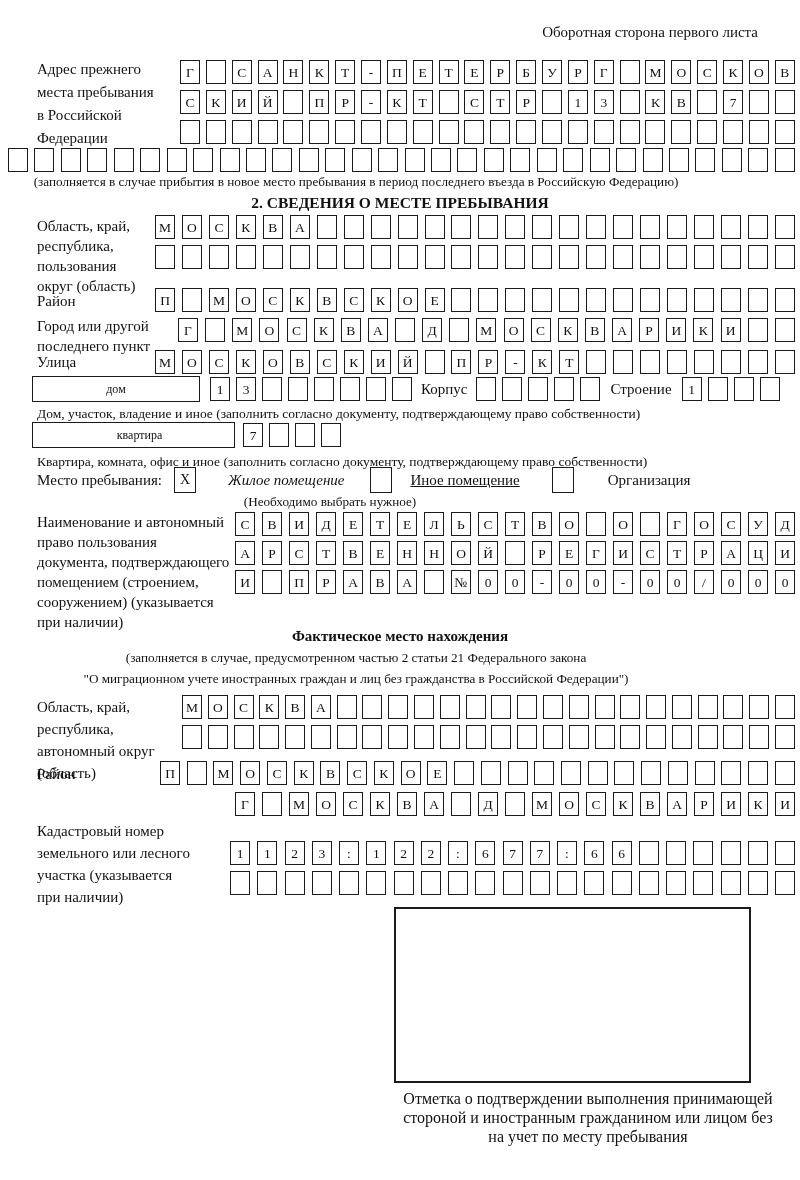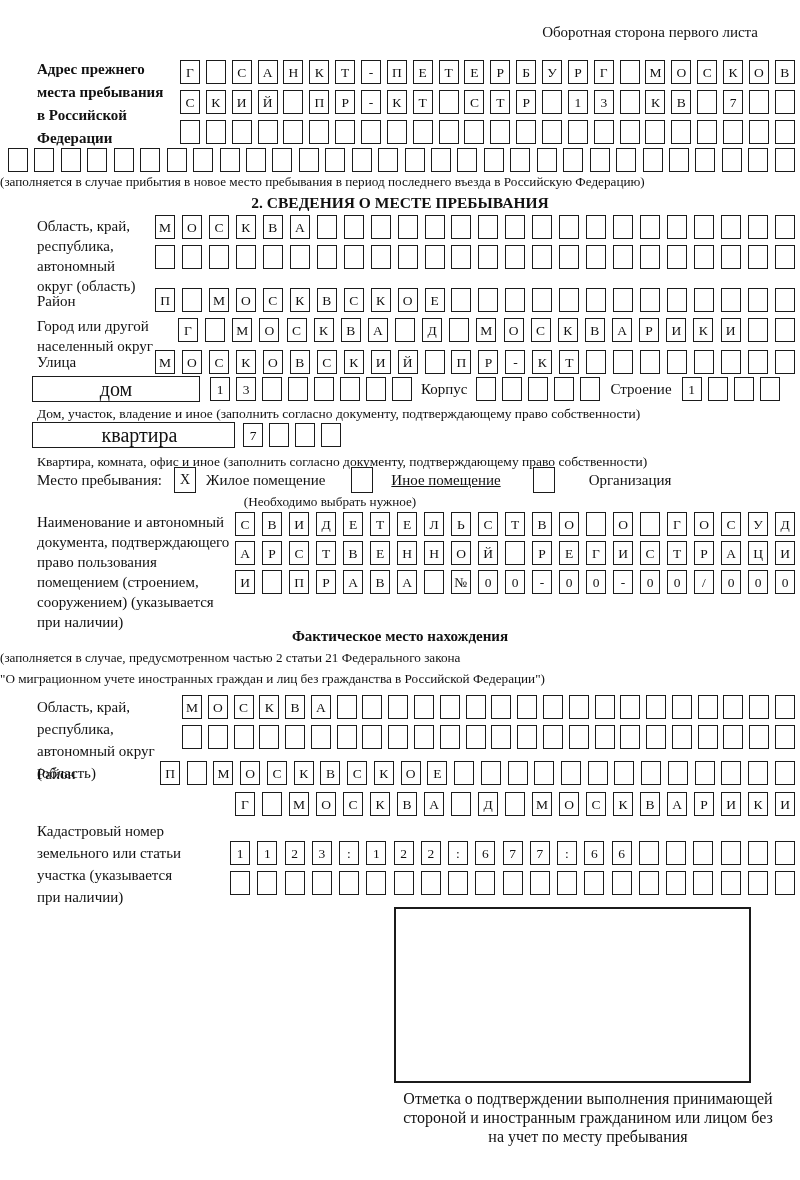--- a/index.html
+++ b/index.html
@@ -1,29 +1,29 @@
 <!DOCTYPE html>
 <html><head>
 <meta charset="utf-8">
 <style>
   html,body{margin:0;padding:0;background:#fff;}
   .page{position:relative;width:800px;height:1180px;background:#fff;
         font-family:"Liberation Serif","DejaVu Serif",serif;color:#111;overflow:hidden;}
   .title-right{position:absolute;top:24px;right:42px;font-size:15px;}
   .lbl{position:absolute;font-size:15px;line-height:20px;white-space:nowrap;}
-  .lbl.lh23{line-height:23px;font-weight:bold;}
+  .lbl.lh23{line-height:23px;}
   .lbl.lh22{line-height:22px;}
   .row{position:absolute;display:flex;justify-content:space-between;}
   .cell{box-sizing:border-box;flex:0 0 20px;width:20px;height:24px;border:1.6px solid #1b1b1b;
         display:flex;align-items:center;justify-content:center;
         font-size:13.5px;padding-top:1px;background:#fff;}
-  .note{position:absolute;left:0;width:712px;font-size:13.2px;}
+  .note{position:absolute;left:0;width:712px;text-align:center;font-size:13.2px;}
   .hdr{position:absolute;left:0;width:800px;text-align:center;font-weight:bold;font-size:15.5px;}
   .widebox{box-sizing:border-box;border:1.8px solid #1b1b1b;height:26px;display:flex;
-           align-items:center;justify-content:center;font-size:20px;background:#fff;}
+           align-items:center;justify-content:center;font-size:12px;background:#fff;}
   .flexline{position:absolute;display:flex;align-items:center;}
   .inlinelbl{font-size:15px;white-space:nowrap;}
   .cb{box-sizing:border-box;width:22px;height:26px;border:1.6px solid #1b1b1b;display:flex;
       align-items:center;justify-content:center;font-size:14px;background:#fff;}
   .smallnote{position:absolute;font-size:13.2px;text-align:center;}
   .stamp{position:absolute;left:394px;top:907px;width:357px;height:176px;
          border:2px solid #1b1b1b;box-sizing:border-box;background:#fff;}
   .caption{position:absolute;left:368px;top:1089px;width:440px;text-align:center;
            font-size:16px;line-height:19px;}
 </style>
@@ -150,21 +150,21 @@
       <div class="cell"></div>
       <div class="cell"></div>
     </div>
   <div class="note" style="top:174px;">(заполняется в случае прибытия в новое место пребывания в период последнего въезда в Российскую Федерацию)</div>
 
   <div class="hdr" style="top:194px;">2. СВЕДЕНИЯ О МЕСТЕ ПРЕБЫВАНИЯ</div>
 
   <div class="lbl" style="left:37px;top:216px;">
       <div>Область, край,</div>
       <div>республика,</div>
-      <div>автономный</div>
+      <div>пользования</div>
       <div>округ (область)</div>
     </div>
   <div class="row" style="left:155px;top:215px;width:640px;">
       <div class="cell">М</div>
       <div class="cell">О</div>
       <div class="cell">С</div>
       <div class="cell">К</div>
       <div class="cell">В</div>
       <div class="cell">А</div>
       <div class="cell"></div>
@@ -236,21 +236,21 @@
       <div class="cell"></div>
       <div class="cell"></div>
       <div class="cell"></div>
       <div class="cell"></div>
       <div class="cell"></div>
       <div class="cell"></div>
     </div>
 
   <div class="lbl" style="left:37px;top:316px;">
       <div>Город или другой</div>
-      <div>населенный округ</div>
+      <div>последнего пункт</div>
     </div>
   <div class="row" style="left:178px;top:318px;width:617px;">
       <div class="cell">Г</div>
       <div class="cell"></div>
       <div class="cell">М</div>
       <div class="cell">О</div>
       <div class="cell">С</div>
       <div class="cell">К</div>
       <div class="cell">В</div>
       <div class="cell">А</div>
@@ -336,32 +336,32 @@
         <div class="cell"></div>
         <div class="cell"></div>
         <div class="cell"></div>
       </div>
   </div>
   <div class="lbl" style="left:37px;top:452px;font-size:13.5px;">Квартира, комната, офис и иное (заполнить согласно документу, подтверждающему право собственности)</div>
 
   <div class="flexline" style="left:37px;top:467px;">
     <div class="inlinelbl">Место пребывания:</div>
     <div class="cb" style="margin-left:12px;">X</div>
-    <div class="inlinelbl" style="margin-left:10px;">Жилое помещение</div>
+    <div class="inlinelbl" style="margin-left:32px;font-style:italic;">Жилое помещение</div>
     <div class="cb" style="margin-left:26px;"></div>
     <div class="inlinelbl" style="margin-left:18px;text-decoration:underline;">Иное помещение</div>
     <div class="cb" style="margin-left:32px;"></div>
     <div class="inlinelbl" style="margin-left:34px;">Организация</div>
   </div>
   <div class="smallnote" style="left:180px;top:494px;width:300px;">(Необходимо выбрать нужное)</div>
 
   <div class="lbl" style="left:37px;top:512px;line-height:20px;">
       <div>Наименование и автономный</div>
+      <div>право пользования</div>
       <div>документа, подтверждающего</div>
-      <div>право пользования</div>
       <div>помещением (строением,</div>
       <div>сооружением) (указывается</div>
       <div>при наличии)</div>
     </div>
   <div class="row" style="left:235px;top:512px;width:560px;">
       <div class="cell">С</div>
       <div class="cell">В</div>
       <div class="cell">И</div>
       <div class="cell">Д</div>
       <div class="cell">Е</div>
@@ -539,21 +539,21 @@
       <div class="cell">В</div>
       <div class="cell">А</div>
       <div class="cell">Р</div>
       <div class="cell">И</div>
       <div class="cell">К</div>
       <div class="cell">И</div>
     </div>
 
   <div class="lbl lh22" style="left:37px;top:820px;">
       <div>Кадастровый номер</div>
-      <div>земельного или статьи</div>
+      <div>земельного или лесного</div>
       <div>участка (указывается</div>
       <div>при наличии)</div>
     </div>
   <div class="row" style="left:230px;top:841px;width:565px;">
       <div class="cell">1</div>
       <div class="cell">1</div>
       <div class="cell">2</div>
       <div class="cell">3</div>
       <div class="cell">:</div>
       <div class="cell">1</div>

